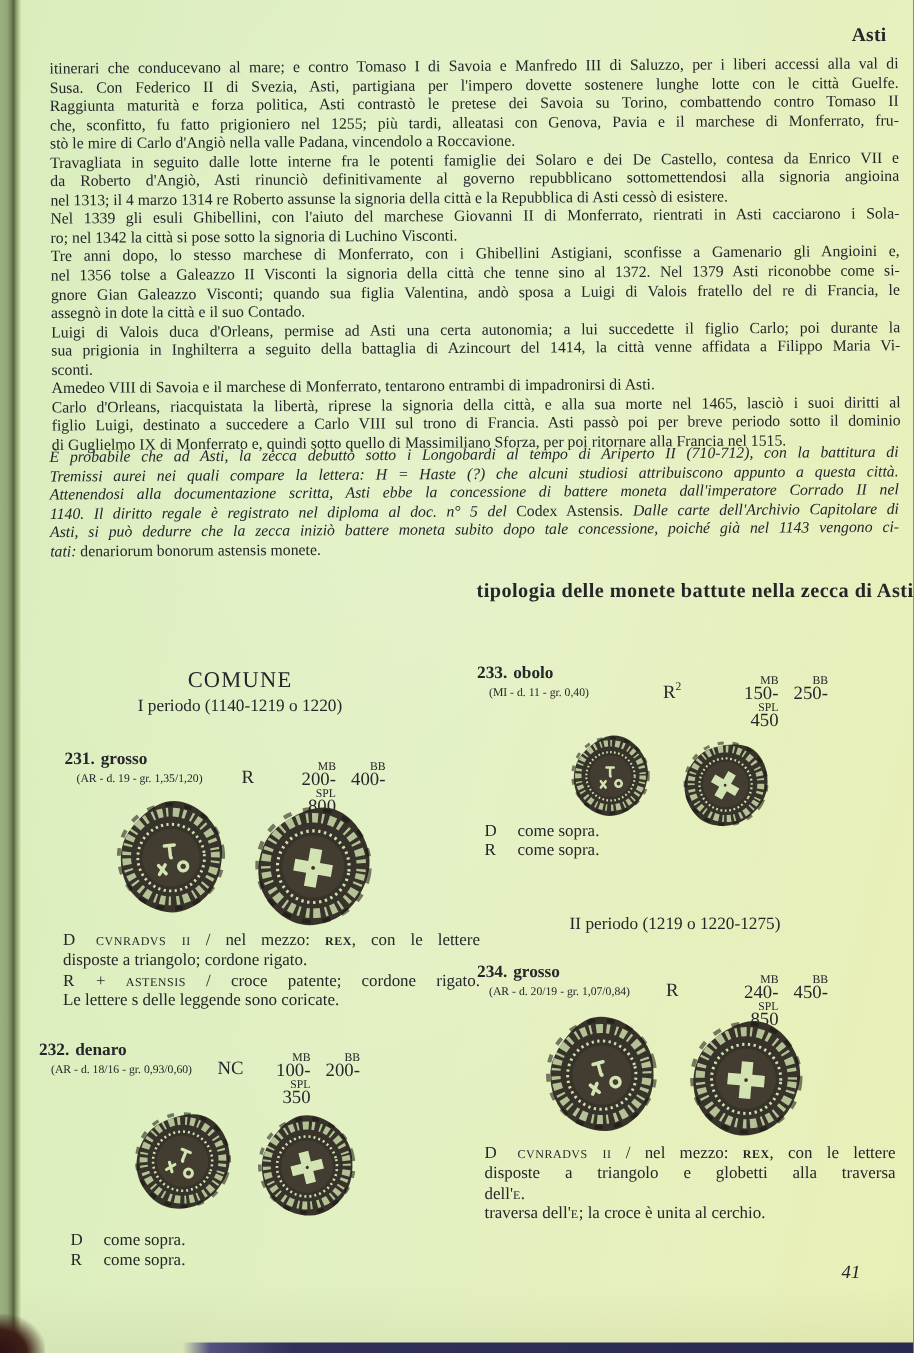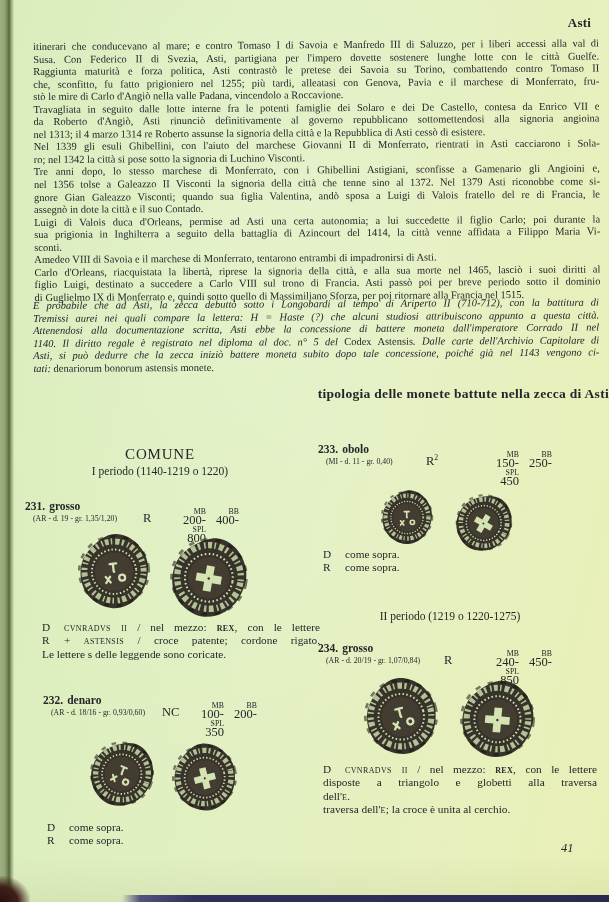--- a/index.html
+++ b/index.html
@@ -101,21 +101,21 @@
       <div class="line"><span>tati: </span><span class="rm">denariorum bonorum astensis monete.</span></div>
     </div>
 
   <div class="title">tipologia delle monete battute nella zecca di Asti</div>
 
   <div class="groupbox">
     <div class="g1">COMUNE</div>
     <div class="g2">I periodo (1140-1219 o 1220)</div>
   </div>
 
-  <div class="entry" style="left:25px;top:500px;width:243px;">
+  <div class="entry" style="left:43px;top:500px;width:243px;">
     <div class="e-name"><span>231.</span><span>grosso</span></div>
     <div class="e-specs">(AR - d. 19 - gr. 1,35/1,20)</div>
     <div class="e-rar" style="left:118px;"><span>R</span></div>
     <div class="grades" style="left:148px;">
       <div class="g-l"><span>MB</span><span>BB</span><span>SPL</span></div>
       <div class="g-v"><span>200-</span><span>400-</span><span>800</span></div>
     </div>
   </div>
   <span class="coin" style="left:77px;top:531px;">
       <svg width="74" height="80" viewBox="0 0 100 108" style="transform:rotate(-6deg)">
@@ -142,25 +142,26 @@
           <circle cx="50" cy="51" r="40" fill="none" stroke="#cfe0ad" stroke-width="8" stroke-dasharray="5 3 2 4 6 3 3 5 2 3" opacity=".82"></circle>
           <circle cx="50" cy="52" r="30" fill="none" stroke="#cfe0ad" stroke-width="2.6" stroke-dasharray="2 3"></circle>
           <circle cx="50" cy="52" r="26" fill="#433c30"></circle>
           <path d="M45 37 h10 v11 h11 v10 h-11 v11 h-10 v-11 h-11 v-10 h11 z" fill="#d4e3b2"></path>
           <circle cx="50" cy="53" r="1.6" fill="#37322a"></circle>
         </g>
       </svg>
     </span>
   <div class="desc" style="left:42px;top:621px;width:278px;">
       <div class="dline j"><span class="dlabel">D</span><span class="sc">cvnradvs ii</span><span> / nel mezzo: </span><span class="scb">rex</span><span>, con le lettere</span></div>
+      <div class="dline"><span>disposte a triangolo; cordone rigato.</span></div>
       <div class="dline j"><span class="dlabel">R</span><span>+ </span><span class="sc">astensis</span><span> / croce patente; cordone rigato.</span></div>
       <div class="dline"><span>Le lettere s delle leggende sono coricate.</span></div>
     </div>
 
-  <div class="entry" style="left:43px;top:694px;width:243px;">
+  <div class="entry" style="left:26px;top:694px;width:243px;">
     <div class="e-name"><span>232.</span><span>denaro</span></div>
     <div class="e-specs">(AR - d. 18/16 - gr. 0,93/0,60)</div>
     <div class="e-rar" style="left:119px;"><span>NC</span></div>
     <div class="grades" style="left:148px;">
       <div class="g-l"><span>MB</span><span>BB</span><span>SPL</span></div>
       <div class="g-v"><span>100-</span><span>200-</span><span>350</span></div>
     </div>
   </div>
   <span class="coin" style="left:89px;top:738px;">
       <svg width="66" height="71" viewBox="0 0 100 108" style="transform:rotate(22deg)">
@@ -193,21 +194,21 @@
       </svg>
     </span>
   <div class="desc" style="left:47px;top:821px;width:270px;">
       <div class="dline"><span class="dlabel">D</span><span>come sopra.</span></div>
       <div class="dline"><span class="dlabel">R</span><span>come sopra.</span></div>
     </div>
 
   <div class="entry" style="left:318px;top:443px;width:252px;">
     <div class="e-name"><span>233.</span><span>obolo</span></div>
     <div class="e-specs">(MI - d. 11 - gr. 0,40)</div>
-    <div class="e-rar" style="left:108px;"><span>R</span><span class="sup">2</span></div>
+    <div class="e-rar" style="left:124px;"><span>R</span><span class="sup">2</span></div>
     <div class="grades" style="left:168px;">
       <div class="g-l"><span>MB</span><span>BB</span><span>SPL</span></div>
       <div class="g-v"><span>150-</span><span>250-</span><span>450</span></div>
     </div>
   </div>
   <span class="coin" style="left:380px;top:488px;">
       <svg width="54" height="58" viewBox="0 0 100 108" style="transform:rotate(0deg)">
         <g transform="translate(0,3)">
           <path d="M50 4 C63 2 76 9 84 18 C93 28 98 40 96 53 C94 67 89 79 78 88 C68 96 54 101 41 98 C28 95 15 86 9 74 C3 62 3 46 9 34 C16 21 36 6 50 4 Z" fill="#37322a" transform="translate(50,50) scale(1,1.05) translate(-50,-50)"></path>
           <circle cx="50" cy="51" r="47" fill="none" stroke="#17140f" stroke-width="3.5" stroke-dasharray="7 10" opacity=".55"></circle>

